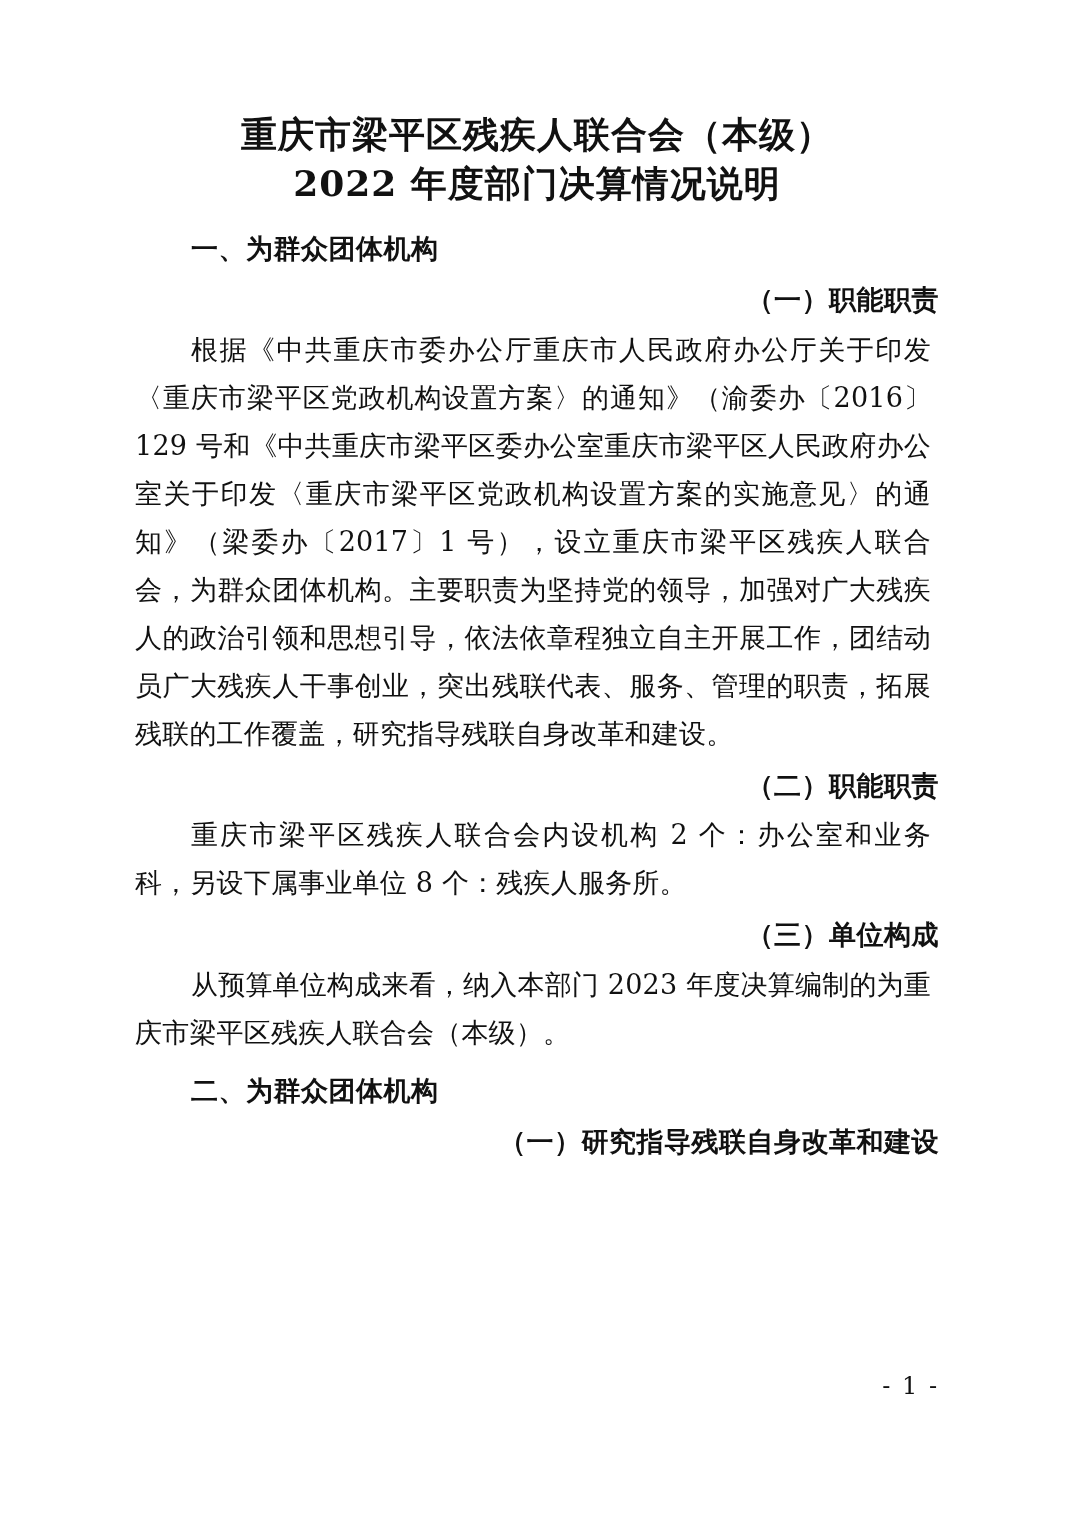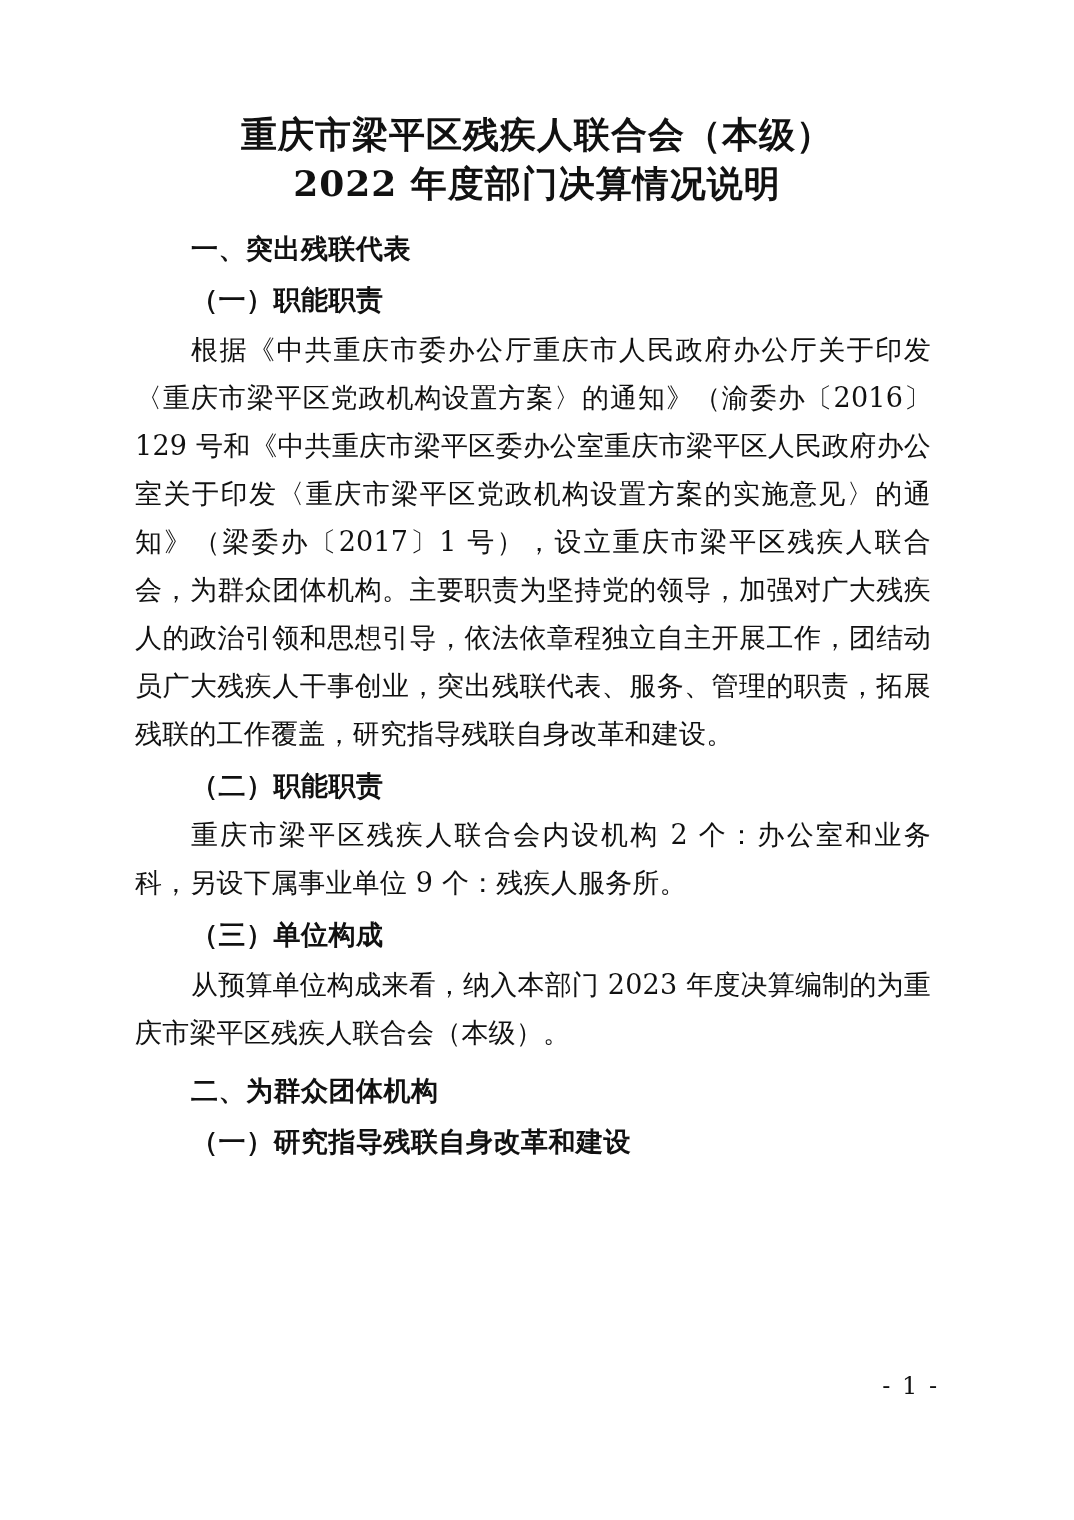--- a/index.html
+++ b/index.html
@@ -44,20 +44,21 @@
     margin: 10px 0 2px 0;
     text-indent: 56px;
     letter-spacing: 0.5px;
   }
   .heading2 {
     font-size: 27px;
     line-height: 1.75;
     margin: 4px 0 2px 0;
     text-indent: 56px;
     letter-spacing: 0.5px;
+    text-align: right;
   }
   p.body-text {
     font-size: 27px;
     line-height: 1.78;
     margin: 0 8px 2px 0;
     text-indent: 56px;
     text-align: justify;
     text-justify: inter-ideograph;
     letter-spacing: 0.2px;
   }
@@ -73,26 +74,26 @@
 </head>
 <body>
 
 <div class="page">
 
   <div class="doc-title">
     <span class="line">重庆市梁平区残疾人联合会（本级）</span>
     <span class="line">2022 年度部门决算情况说明</span>
   </div>
 
-  <h2 class="heading1">一、突出残联代表</h2>
+  <h2 class="heading1">一、为群众团体机构</h2>
   <h3 class="heading2">（一）职能职责</h3>
   <p class="body-text">根据《中共重庆市委办公厅重庆市人民政府办公厅关于印发〈重庆市梁平区党政机构设置方案〉的通知》（渝委办〔2016〕129 号和《中共重庆市梁平区委办公室重庆市梁平区人民政府办公室关于印发〈重庆市梁平区党政机构设置方案的实施意见〉的通知》（梁委办〔2017〕1 号），设立重庆市梁平区残疾人联合会，为群众团体机构。主要职责为坚持党的领导，加强对广大残疾人的政治引领和思想引导，依法依章程独立自主开展工作，团结动员广大残疾人干事创业，突出残联代表、服务、管理的职责，拓展残联的工作覆盖，研究指导残联自身改革和建设。</p>
 
   <h3 class="heading2">（二）职能职责</h3>
-  <p class="body-text">重庆市梁平区残疾人联合会内设机构 2 个：办公室和业务科，另设下属事业单位 9 个：残疾人服务所。</p>
+  <p class="body-text">重庆市梁平区残疾人联合会内设机构 2 个：办公室和业务科，另设下属事业单位 8 个：残疾人服务所。</p>
 
   <h3 class="heading2">（三）单位构成</h3>
   <p class="body-text">从预算单位构成来看，纳入本部门 2023 年度决算编制的为重庆市梁平区残疾人联合会（本级）。</p>
 
   <h2 class="heading1">二、为群众团体机构</h2>
   <h3 class="heading2">（一）研究指导残联自身改革和建设</h3>
 
   <div class="footer-page">- 1 -</div>
 
 </div>

